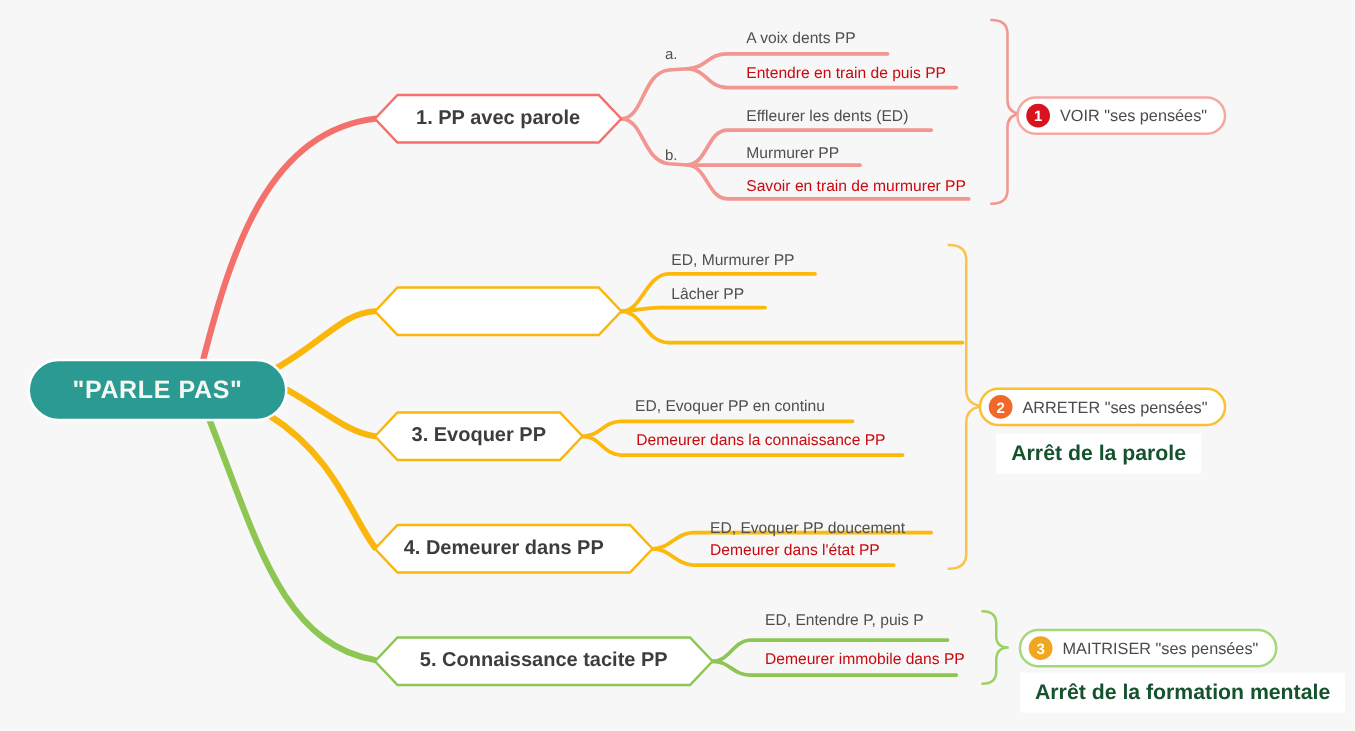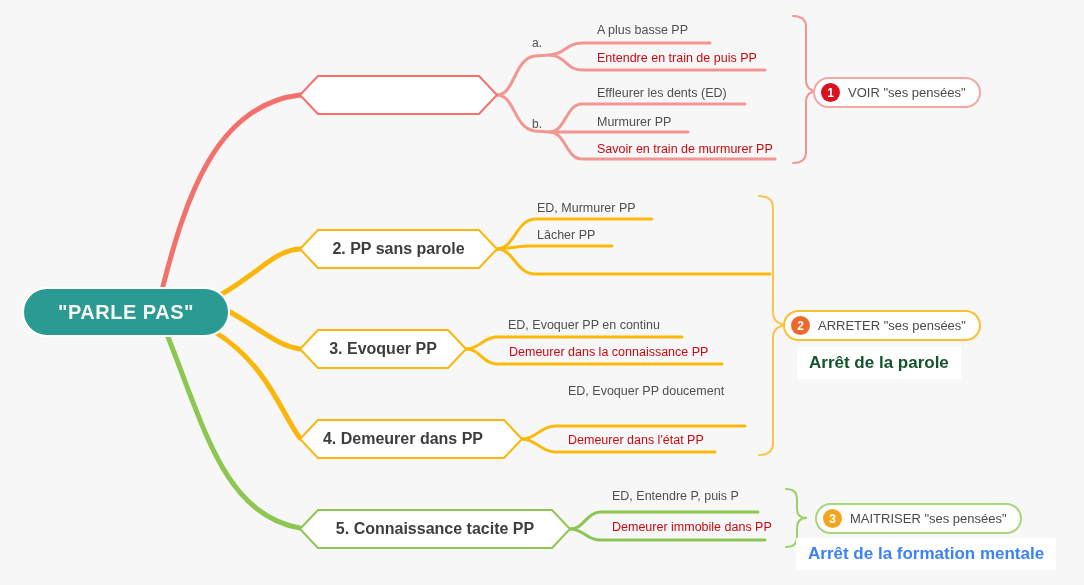--- a/index.html
+++ b/index.html
@@ -21,37 +21,37 @@
   .bx5{left:300px;top:510px;width:270px}
 
   .child{position:absolute;font-size:12.5px;color:#4f4f4f;white-space:nowrap;}
   .child.red{color:#c80a10;}
   .sub{position:absolute;font-size:12px;color:#4f4f4f;}
   .p-a{left:532px;top:36px}   .p-b{left:532px;top:117px}
   .p-a1{left:597px;top:23px}  .p-a2{left:597px;top:51px}
   .p-b1{left:597px;top:86px}  .p-b2{left:597px;top:115px} .p-b3{left:597px;top:142px}
   .p-c1{left:537px;top:201px} .p-c2{left:537px;top:228px} .p-c3{left:537px;top:255px}
   .p-d1{left:508px;top:318px} .p-d2{left:509px;top:345px}
-  .p-e1{left:568px;top:384px} .p-e2{left:568px;top:433px}
+  .p-e1{left:568px;top:415px} .p-e2{left:568px;top:433px}
   .p-f1{left:612px;top:489px} .p-f2{left:612px;top:520px}
 
   .pill{position:absolute;height:31px;background:#ffffff;border-radius:16px;
         display:flex;align-items:center;gap:8px;padding:0 13px 0 6px;box-sizing:border-box;}
   .pill1{left:813px;top:77px;border:2px solid #f5a7a2;}
   .pill2{left:783px;top:310px;border:2px solid #fbc02d;}
   .pill3{left:815px;top:503px;border:2px solid #a5d878;}
   .badge{width:19px;height:19px;border-radius:50%;color:#fff;font-size:12px;font-weight:bold;
          display:flex;align-items:center;justify-content:center;flex:0 0 auto;}
   .badge1{background:#d9121f} .badge2{background:#f0682c} .badge3{background:#f2a620}
   .pill-label{font-size:13px;color:#4a4a4a;white-space:nowrap;}
 
   .caption{position:absolute;background:#ffffff;padding:6px 12px;font-weight:bold;font-size:17px;
            white-space:nowrap;}
   .cap2{left:797px;top:347px;color:#14532d;}
-  .cap3{left:796px;top:538px;color:#3b82f6;}
+  .cap3{left:816px;top:538px;color:#14532d;}
 
   .main-curve{fill:none;stroke-width:5;stroke-linecap:round;}
   .cline{fill:none;stroke-width:3;stroke-linecap:round;}
   .g1{stroke:#f29691} .g2{stroke:#fcb90b} .g5{stroke:#8dc653}
   .hex{fill:#ffffff;stroke-width:2;}
   .brace{fill:none;stroke-width:2;stroke-linecap:round;}
 </style>
 </head>
 <body>
 
@@ -92,27 +92,27 @@
 
     <polygon class="hex" stroke="#f4706b" points="300,95 318,76 479,76 497,95 479,114 318,114"></polygon>
     <polygon class="hex" stroke="#fbb60c" points="300,249 318,230 479,230 497,249 479,268 318,268"></polygon>
     <polygon class="hex" stroke="#fbb60c" points="300,349 318,330 448,330 466,349 448,368 318,368"></polygon>
     <polygon class="hex" stroke="#fbb60c" points="300,439 318,420 504,420 522,439 504,458 318,458"></polygon>
     <polygon class="hex" stroke="#8dc653" points="300,529 318,510 552,510 570,529 552,548 318,548"></polygon>
   </svg>
 
   <div class="root">"PARLE PAS"</div>
 
-  <div class="branch bx2">2. PP sans parole</div>
+  <div class="branch bx1">1. PP avec parole</div>
   <div class="branch bx3">3. Evoquer PP</div>
   <div class="branch bx4">4. Demeurer dans PP</div>
   <div class="branch bx5">5. Connaissance tacite PP</div>
 
   <div class="sub p-a">a.</div>
-  <div class="child p-a1">A plus basse PP</div>
+  <div class="child p-a1">A voix dents PP</div>
   <div class="child red p-a2">Entendre en train de puis PP</div>
   <div class="sub p-b">b.</div>
   <div class="child p-b1">Effleurer les dents (ED)</div>
   <div class="child p-b2">Murmurer PP</div>
   <div class="child red p-b3">Savoir en train de murmurer PP</div>
 
   <div class="child p-c1">ED, Murmurer PP</div>
   <div class="child p-c2">Lâcher PP</div>
 
   <div class="child p-d1">ED, Evoquer PP en continu</div>

